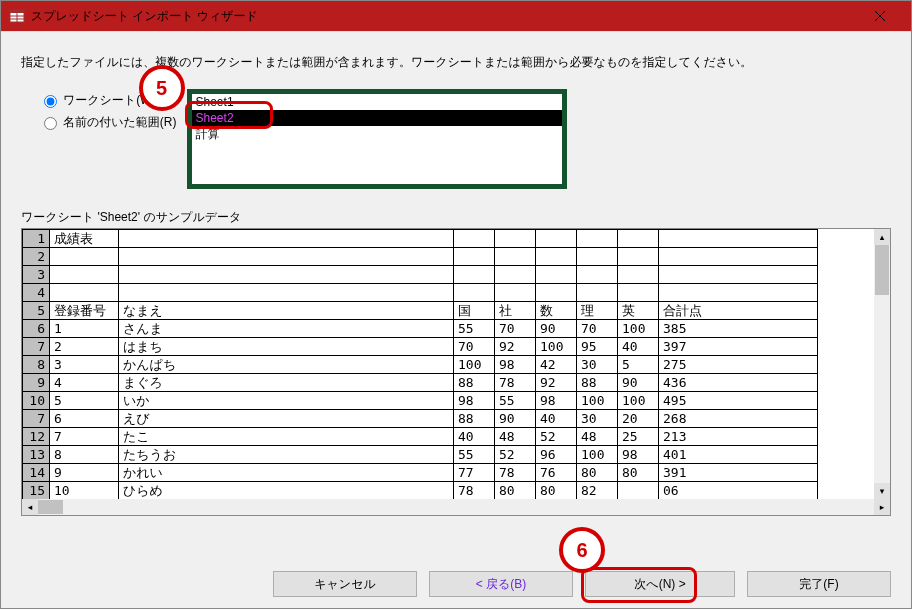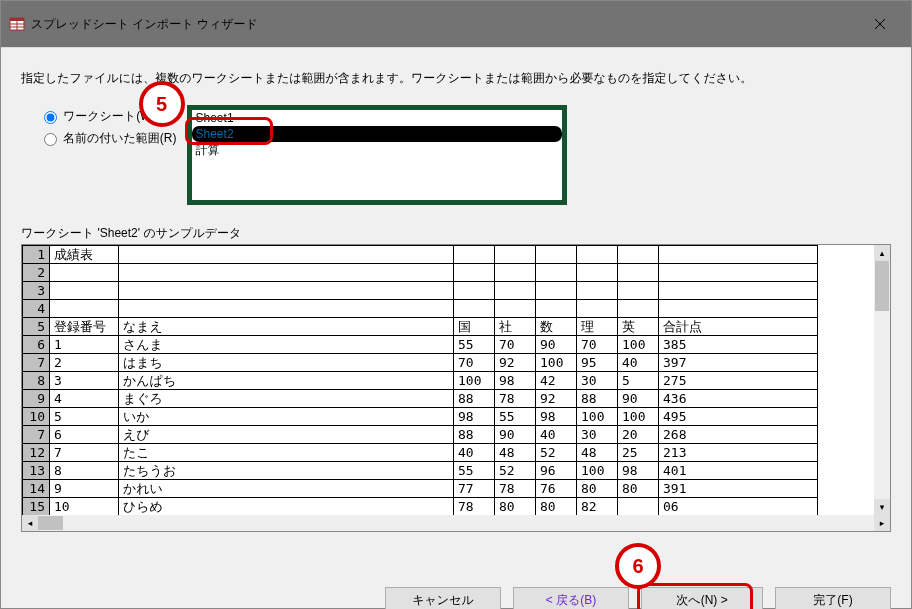--- a/index.html
+++ b/index.html
@@ -1,49 +1,49 @@
 <!DOCTYPE html>
 <html><head>
 <meta charset="utf-8">
 <style>
   html,body{margin:0;padding:0;font-family:"MS UI Gothic","Meiryo",sans-serif;font-size:12px;color:#000;background:#fff;}
   .window{width:912px;height:609px;border:1px solid #888;box-sizing:border-box;position:relative;background:#f0f0f0;}
-  .titlebar{height:30px;background:#737373;border-bottom:1px solid #ddd;display:flex;align-items:center;padding:8px 8px;}
+  .titlebar{height:30px;background:#b91c1c;border-bottom:1px solid #ddd;display:flex;align-items:center;padding:0 8px;}
   .title-icon{width:16px;height:16px;margin-right:6px;display:flex;align-items:center;justify-content:center;}
   .title-text{flex:1;font-size:12px;}
   .close-btn{width:46px;height:30px;display:flex;align-items:center;justify-content:center;font-size:14px;cursor:pointer;}
   .body{padding:16px 20px 0 20px;height:calc(100% - 30px);box-sizing:border-box;position:relative;}
   .instr{margin:6px 0 18px 0;}
   .radios{display:flex;align-items:flex-start;margin-bottom:20px;}
   .radio-col{margin-left:18px;margin-right:10px;}
   .radio-row{display:flex;align-items:center;height:22px;}
   .radio-row input{margin-right:6px;}
   .listbox{width:370px;height:90px;border:5px solid #14532d;background:#fff;overflow:hidden;}
   .listbox .opt{padding:1px 4px;height:14px;line-height:14px;white-space:nowrap;}
-  .listbox .opt.sel{background:#000;color:#0369a1;border-radius:7px;}
+  .listbox .opt.sel{background:#000;color:#d946ef;}
   .sample-label{margin-top:18px;}
   .grid-box{border:1px solid #888;background:#fff;height:286px;position:relative;margin-top:2px;}
   .grid-inner{position:absolute;left:0;top:0;right:16px;bottom:16px;overflow:hidden;}
   table{border-collapse:collapse;font-family:"MS Gothic",monospace;font-size:13px;}
   table td{border:1px solid #000;padding:0 4px;height:17px;line-height:17px;white-space:nowrap;vertical-align:top;}
   td.rn{background:#c0c0c0;text-align:right;min-width:18px;border:1px solid #000;}
   td.c0{min-width:60px;}
   td.c1{min-width:326px;}
   td.c2,td.c3,td.c4,td.c5,td.c6{min-width:32px;}
   td.c7{min-width:150px;}
   .vscroll{position:absolute;right:0;top:0;width:16px;bottom:16px;background:#efefef;}
   .vscroll .arrow{height:16px;background:#e1e1e1;display:flex;align-items:center;justify-content:center;font-size:9px;}
   .vscroll .thumb{position:absolute;left:1px;right:1px;top:16px;height:50px;background:#c1c1c1;}
   .hscroll{position:absolute;left:0;right:0;bottom:0;height:16px;background:#efefef;}
   .hscroll .arrow{width:16px;height:16px;background:#e1e1e1;display:flex;align-items:center;justify-content:center;font-size:9px;position:absolute;}
   .hscroll .arrow.l{left:0;}
   .hscroll .arrow.r{right:0;}
   .hscroll .thumb{position:absolute;top:1px;bottom:1px;left:16px;width:25px;background:#c1c1c1;}
   .btnbar{position:absolute;bottom:12px;right:20px;display:flex;gap:12px;}
-  .btn{min-width:94px;height:24px;border:1px solid #adadad;background:#e1e1e1;display:flex;align-items:center;justify-content:center;padding:0 10px;cursor:pointer;}
+  .btn{min-width:94px;height:24px;border:1px solid #adadad;background:#e1e1e1;display:flex;align-items:center;justify-content:center;padding:0 24px;cursor:pointer;}
   .btn.disabled{color:#6d28d9;cursor:default;}
   .callout{position:absolute;width:38px;height:38px;border:4px solid #d40000;border-radius:50%;display:flex;align-items:center;justify-content:center;font-weight:bold;color:#d40000;font-size:20px;background:#fff;z-index:10;}
   .highlight{position:absolute;border:3px solid #d40000;border-radius:8px;z-index:9;pointer-events:none;}
 </style>
 </head>
 <body>
 
 <div class="window">
   <div class="titlebar">
     <span class="title-icon">

